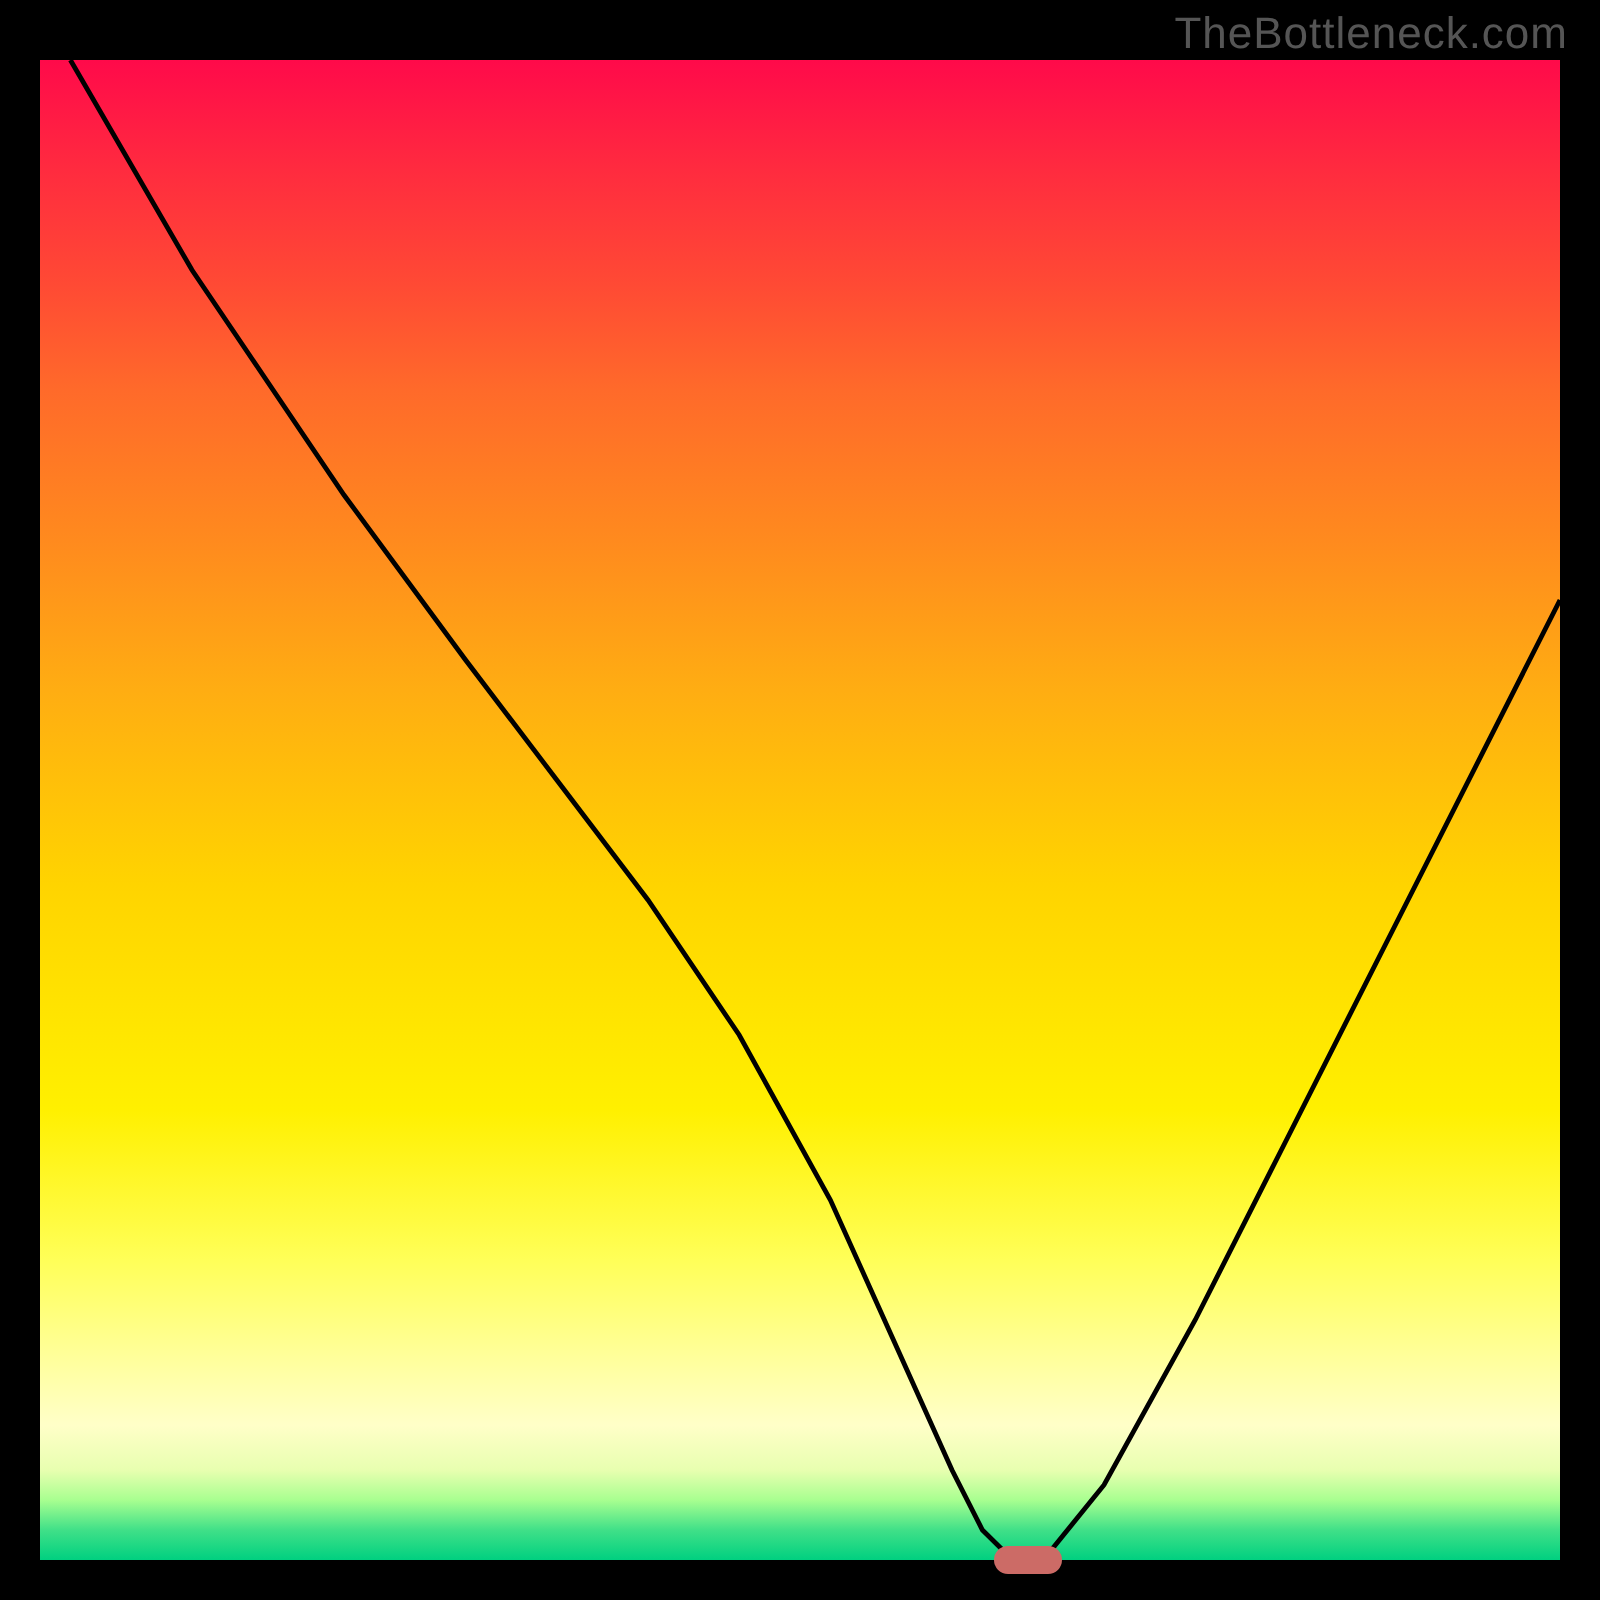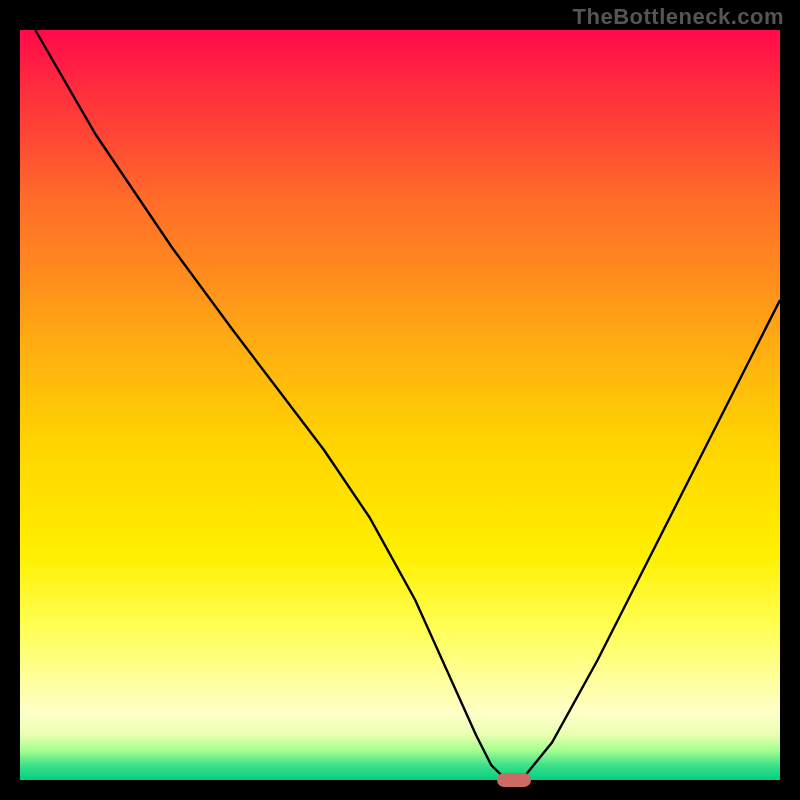--- a/index.html
+++ b/index.html
@@ -16,21 +16,21 @@
     width: 800px;
     height: 800px;
     background: #000;
   }
   .watermark {
     position: absolute;
     top: 4px;
     right: 16px;
     color: #555;
     font-size: 22px;
-    font-weight: 700;
+    font-weight: 400;
     letter-spacing: 0.5px;
     user-select: none;
     margin-left: 24px;
   }
   .plot {
     position: absolute;
     left: 20px;
     top: 30px;
     width: 760px;
     height: 750px;

